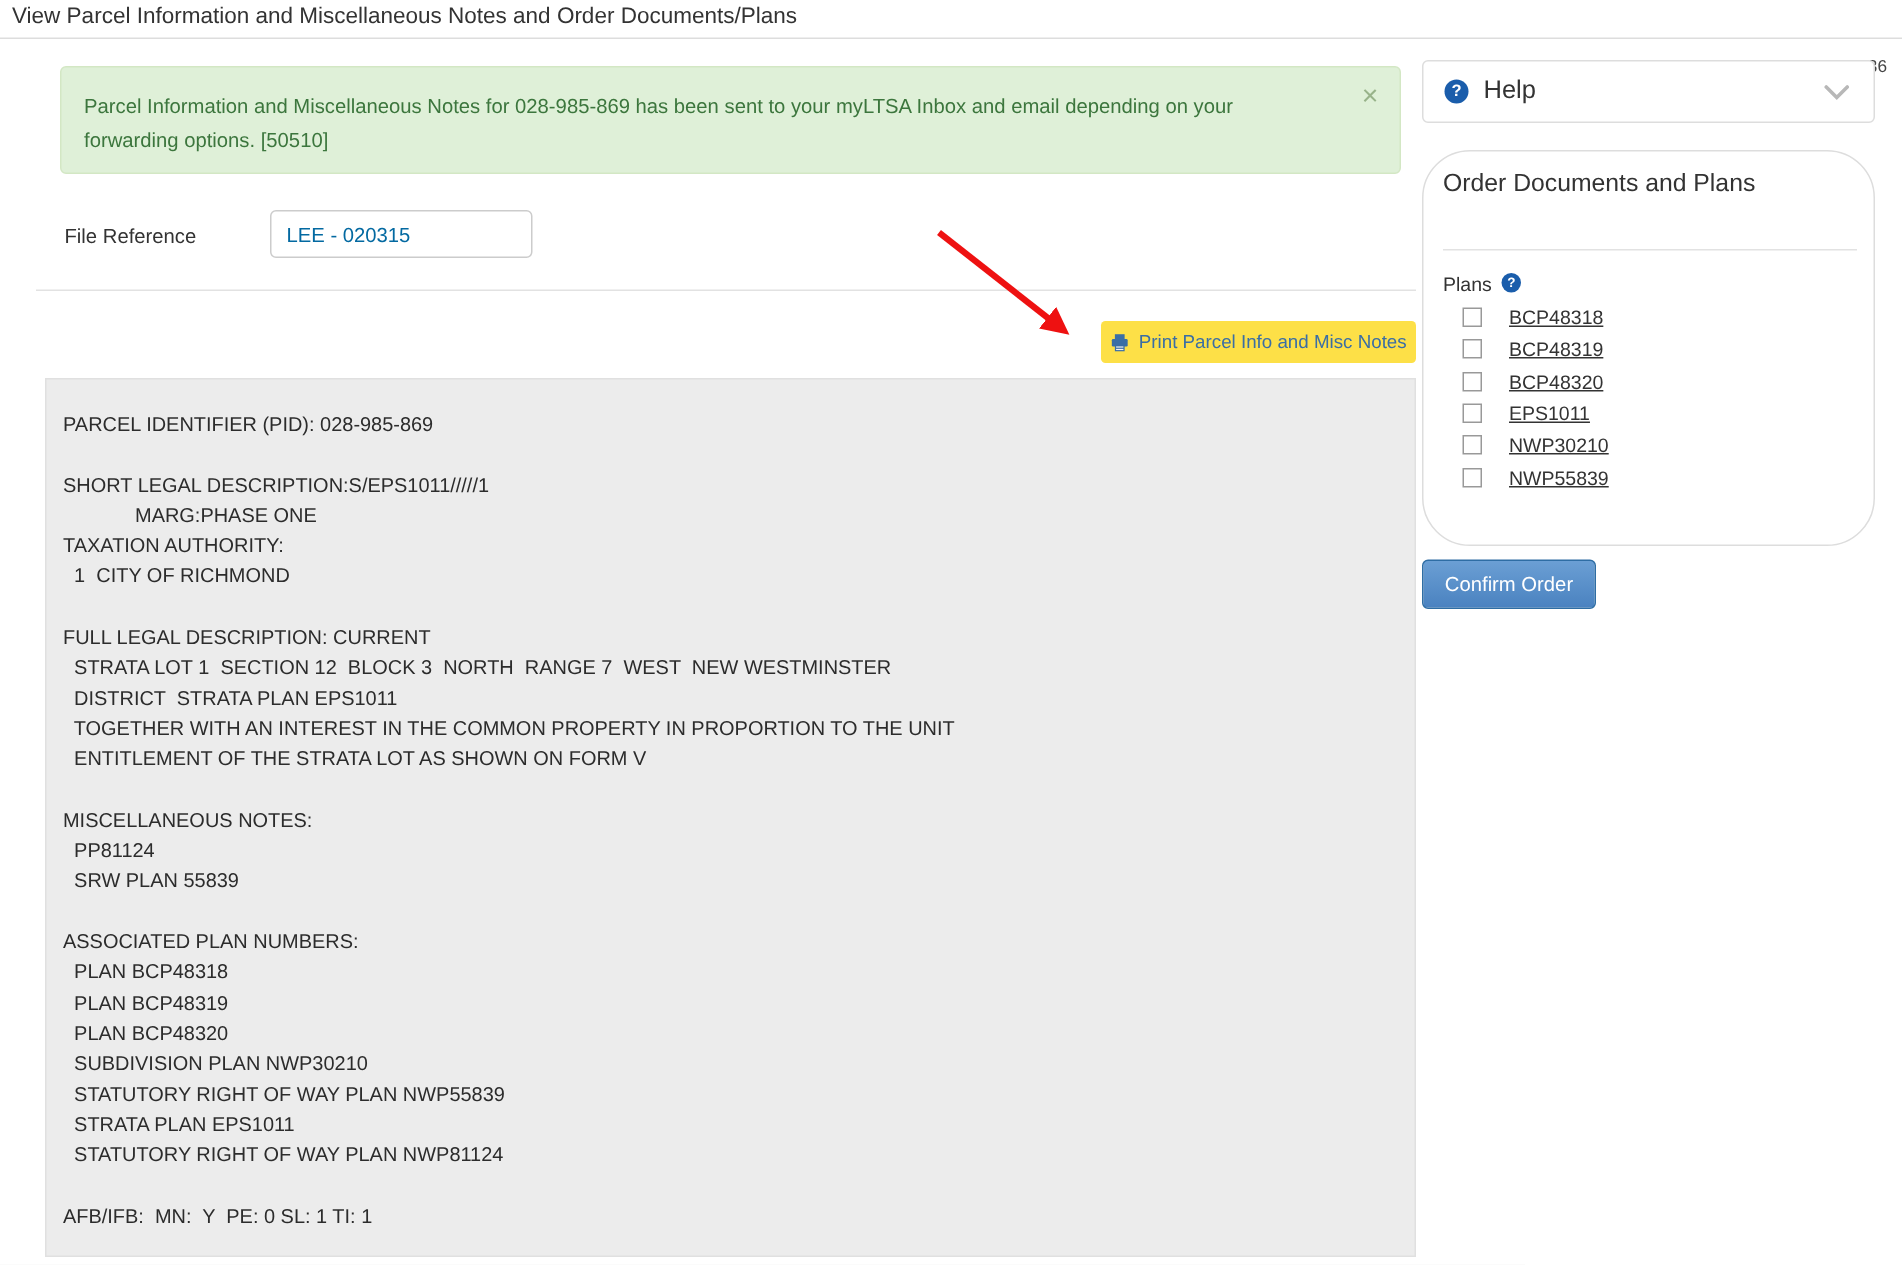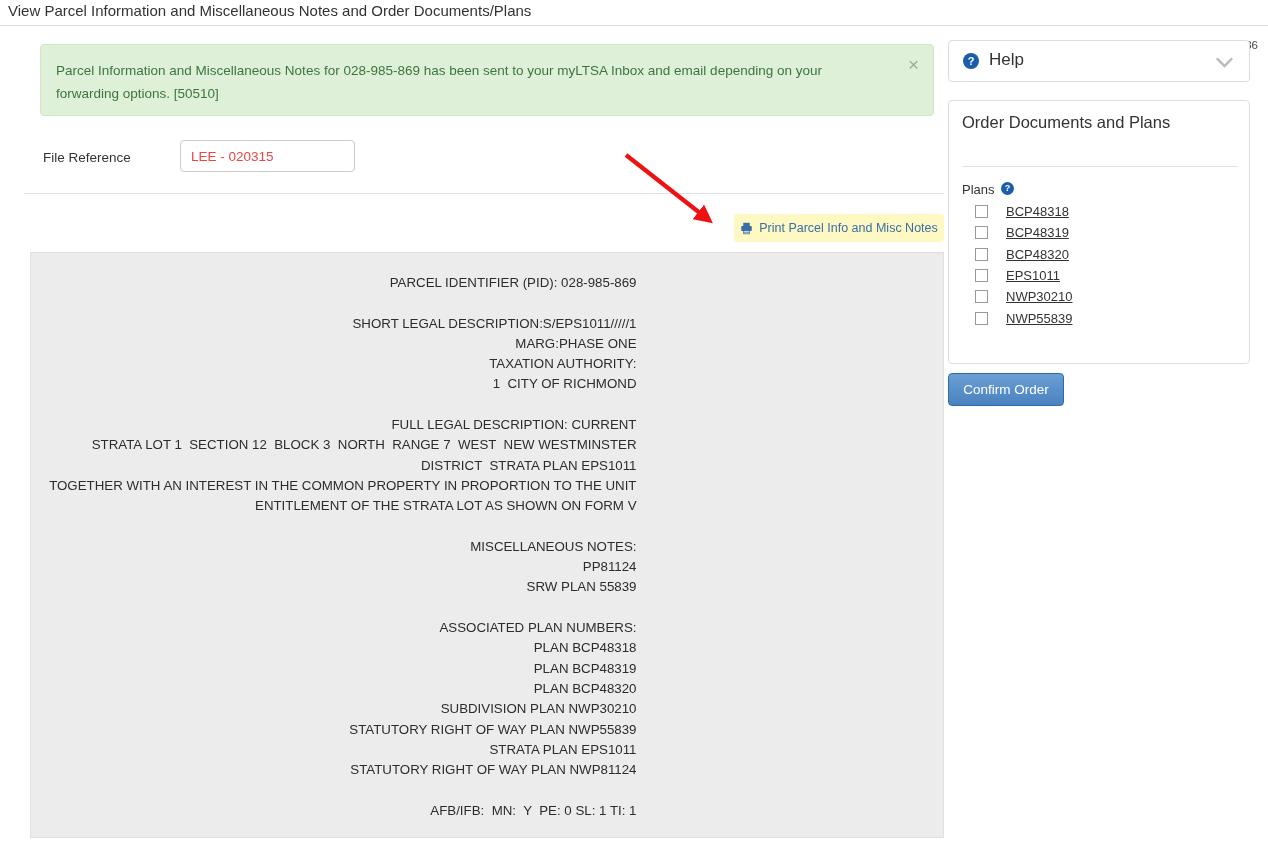--- a/index.html
+++ b/index.html
@@ -65,55 +65,54 @@
   .field-label {
     position: absolute; left: 19px; top: 16px;
     font-size: 13.5px; color: #333333;
   }
   .field-input {
     position: absolute; left: 156px; top: 6px;
     width: 175px; height: 32px;
     border: 1px solid #cccccc; border-radius: 4px;
     background: #ffffff;
     padding: 12px 10px;
-    font-size: 13.5px; color: #ef4444;
+    font-size: 13.5px; color: #0369a1;
     font-family: "Liberation Sans", sans-serif;
   }
 
   .divider {
     position: absolute; left: 0; top: 167px;
     width: 920px; height: 1px;
     background: #e2e2e2;
   }
 
   .section-head {
     position: absolute; left: 6px; top: 189px;
     font-size: 13.5px; font-weight: bold; color: #222222;
   }
 
   .print-btn {
     position: absolute; left: 710px; top: 188px;
     width: 210px; height: 28px;
-    background: #fef9c3;
+    background: #fde047;
     border: none; border-radius: 3px;
     color: #3a6ea5;
     font-size: 12.5px;
     font-family: "Liberation Sans", sans-serif;
     display: flex; align-items: center; justify-content: center;
     gap: 6px; cursor: pointer;
   }
   .print-icon { display: inline-flex; align-items: center; }
 
   .notes-panel {
     position: absolute; left: 6px; top: 226px;
     width: 914px; height: 586px;
     background: #ececec;
     border: 1px solid #e0e0e0;
     overflow: hidden;
-    text-align: right;
   }
   .notes-text {
     position: absolute; left: 11px; top: 20px;
     font-size: 13.3px;
     line-height: 20.3px;
     color: #2c2c2c;
     white-space: pre;
     font-family: "Liberation Sans", sans-serif;
   }
 
@@ -154,21 +153,21 @@
     position: absolute; left: 40px; top: 9px;
     font-size: 17px; color: #333333;
   }
   .help-chevron {
     position: absolute; right: 16px; top: 13px;
     color: #b8b8b8;
   }
 
   .order-panel {
     position: absolute; left: 0; top: 74px;
-    width: 302px; height: 264px;
+    width: 302px; height: 264px; border-radius: 32px;
   }
   .order-title {
     position: absolute; left: 13px; top: 12px;
     font-size: 16.5px; color: #333333;
   }
   .order-rule {
     position: absolute; left: 13px; top: 65px;
     width: 276px; height: 1px;
     background: #e2e2e2;
   }

